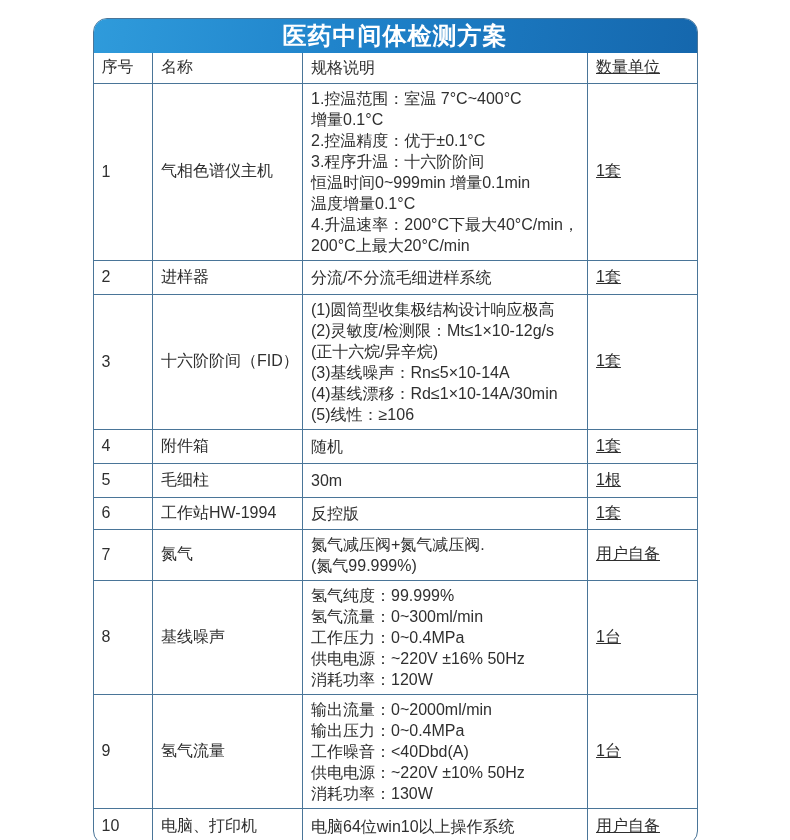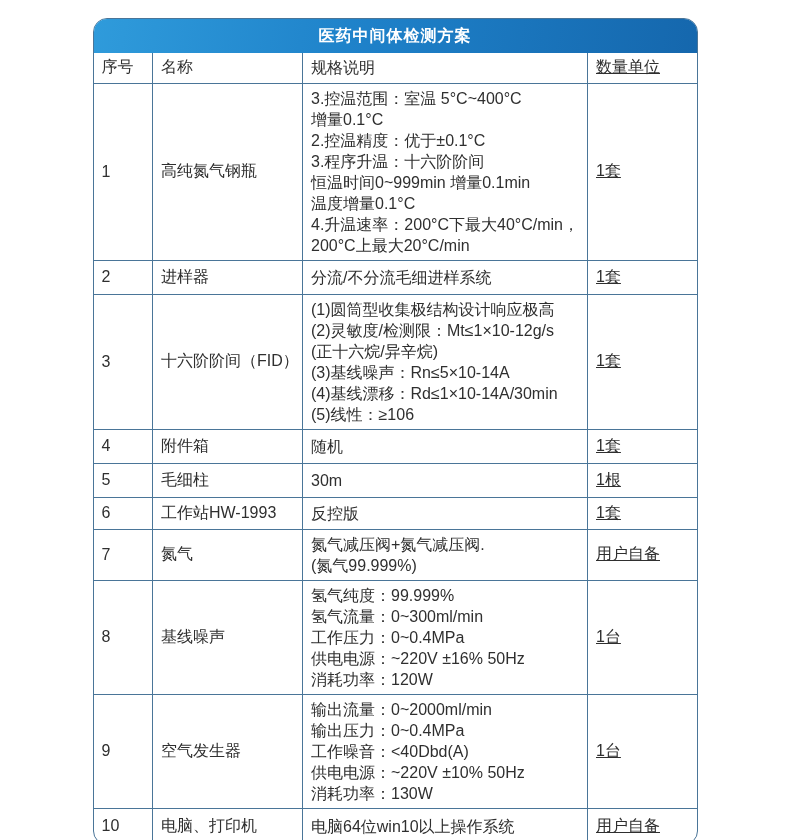--- a/index.html
+++ b/index.html
@@ -17,21 +17,21 @@
     margin: 18px auto 0;
     border: 1px solid #4a7598;
     border-radius: 14px;
     overflow: hidden;
     box-sizing: border-box;
   }
   .title-bar {
     height: 34px;
     background: linear-gradient(100deg, #2f9bdb 0%, #1e81c9 45%, #1567ad 100%);
     color: #ffffff;
-    font-size: 16px;
+    font-size: 24px;
     font-weight: bold;
     letter-spacing: 1px;
     display: flex;
     align-items: center;
     justify-content: center;
   }
   table.spec {
     width: 100%;
     border-collapse: collapse;
     table-layout: fixed;
@@ -83,22 +83,22 @@
       <tr class="hdr">
         <th class="c-no">序号</th>
         <th class="c-name">名称</th>
         <th class="c-spec">规格说明</th>
         <th class="c-qty">数量单位</th>
       </tr>
     </thead>
     <tbody>
       <tr class="r1">
         <td class="c-no">1</td>
-        <td class="c-name">高纯氮气钢瓶</td>
-        <td class="c-spec">3.控温范围：室温 5°C~400°C
+        <td class="c-name">气相色谱仪主机</td>
+        <td class="c-spec">1.控温范围：室温 7°C~400°C
 增量0.1°C
 2.控温精度：优于±0.1°C
 3.程序升温：十六阶阶间
 恒温时间0~999min 增量0.1min
 温度增量0.1°C
 4.升温速率：200°C下最大40°C/min，
 200°C上最大20°C/min</td>
         <td class="c-qty">1套</td>
       </tr>
       <tr class="r2">
@@ -125,21 +125,21 @@
         <td class="c-qty">1套</td>
       </tr>
       <tr class="r5">
         <td class="c-no">5</td>
         <td class="c-name">毛细柱</td>
         <td class="c-spec">30m</td>
         <td class="c-qty">1根</td>
       </tr>
       <tr class="r6">
         <td class="c-no">6</td>
-        <td class="c-name">工作站HW-1993</td>
+        <td class="c-name">工作站HW-1994</td>
         <td class="c-spec">反控版</td>
         <td class="c-qty">1套</td>
       </tr>
       <tr class="r7">
         <td class="c-no">7</td>
         <td class="c-name">氮气</td>
         <td class="c-spec">氮气减压阀+氮气减压阀.
 (氮气99.999%)</td>
         <td class="c-qty">用户自备</td>
       </tr>
@@ -148,21 +148,21 @@
         <td class="c-name">基线噪声</td>
         <td class="c-spec">氢气纯度：99.999%
 氢气流量：0~300ml/min
 工作压力：0~0.4MPa
 供电电源：~220V ±16% 50Hz
 消耗功率：120W</td>
         <td class="c-qty">1台</td>
       </tr>
       <tr class="r9">
         <td class="c-no">9</td>
-        <td class="c-name">空气发生器</td>
+        <td class="c-name">氢气流量</td>
         <td class="c-spec">输出流量：0~2000ml/min
 输出压力：0~0.4MPa
 工作噪音：&lt;40Dbd(A)
 供电电源：~220V ±10% 50Hz
 消耗功率：130W</td>
         <td class="c-qty">1台</td>
       </tr>
       <tr class="r10">
         <td class="c-no">10</td>
         <td class="c-name">电脑、打印机</td>

